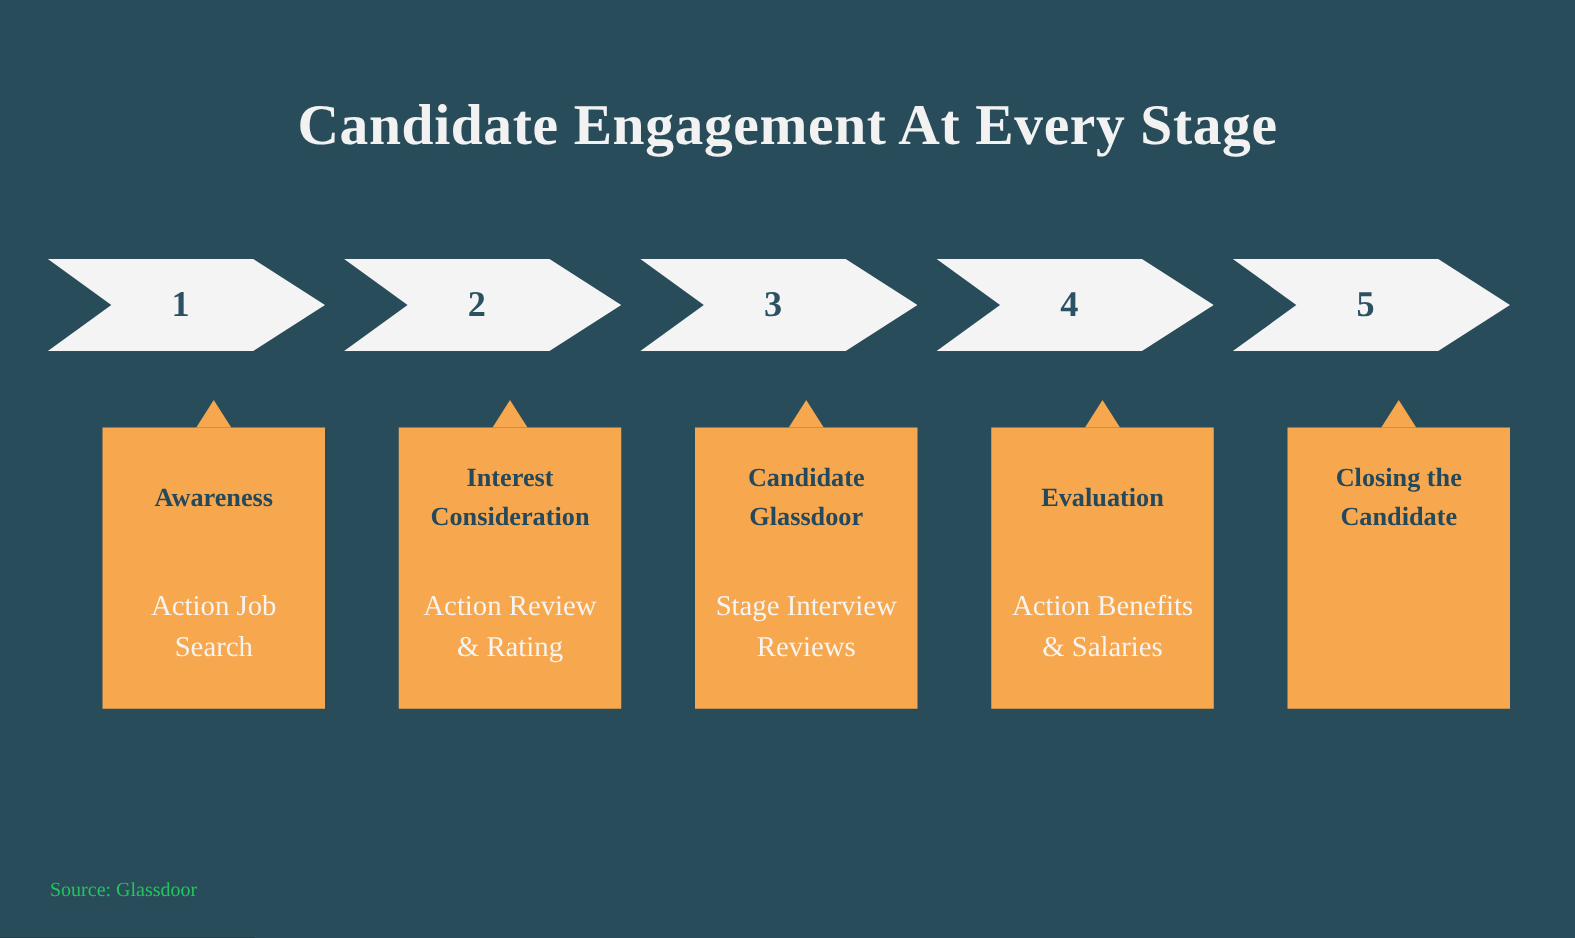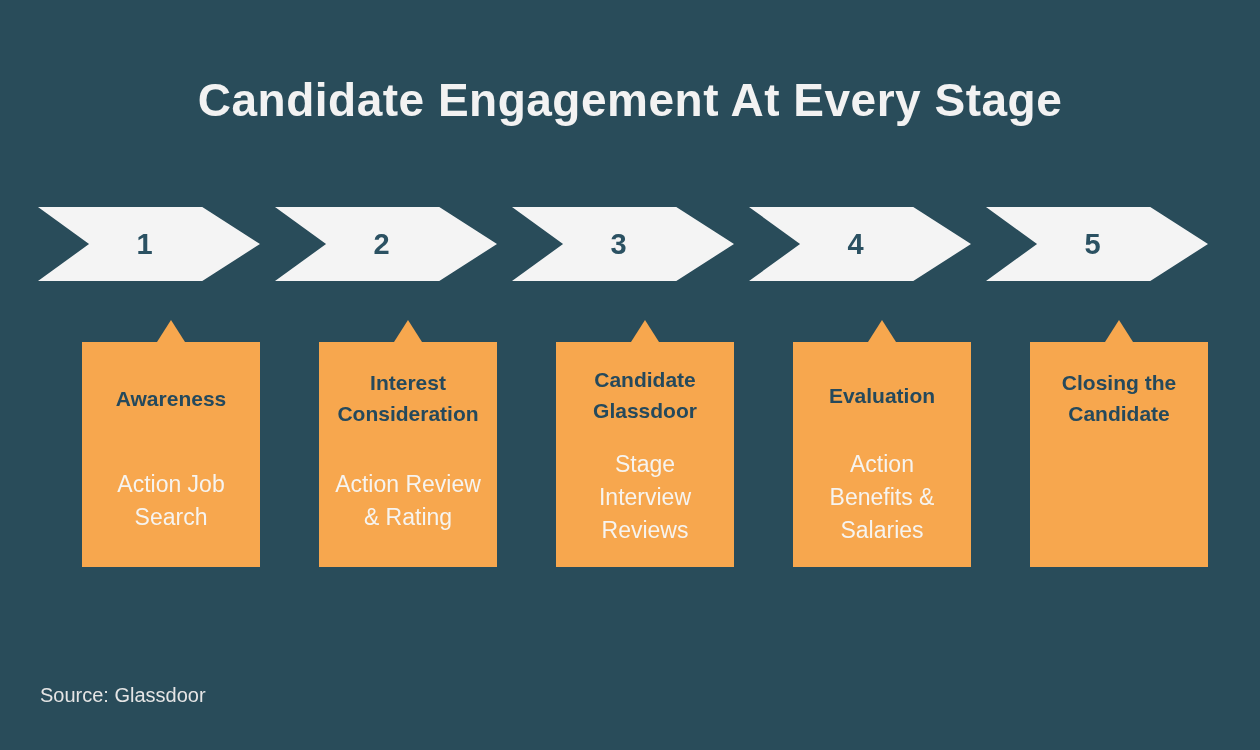--- a/index.html
+++ b/index.html
@@ -11,21 +11,21 @@
     --title-text: #F2F2F2;
   }
   * { margin: 0; padding: 0; box-sizing: border-box; }
   html, body { background: #1c3642; }
   .canvas {
     position: relative;
     width: 1260px;
     height: 750px;
     background: var(--background);
     overflow: hidden;
-    font-family: Liberation Sans, sans-serif;
+    font-family: Liberation Serif, serif;
   }
   .page-title {
     position: absolute;
     left: 0; right: 0;
     top: 64px;
     height: 72px;
     line-height: 72px;
     text-align: center;
     font-size: 46px;
     font-weight: bold;
@@ -102,23 +102,23 @@
     align-items: center;
     justify-content: center;
     text-align: center;
     font-size: 23px;
     line-height: 33px;
     color: var(--light-text);
   }
   .source-note {
     position: absolute;
     left: 40px;
-    top: 684px;
-    font-size: 20px;
-    color: #e5e5e5;
+    top: 704px;
+    font-size: 16px;
+    color: #22c55e;
   }
 </style>
 </head>
 <body>
 
 <div class="canvas">
 
   <h1 class="page-title">Candidate Engagement At Every Stage</h1>
 
   <div class="arrows-row">

